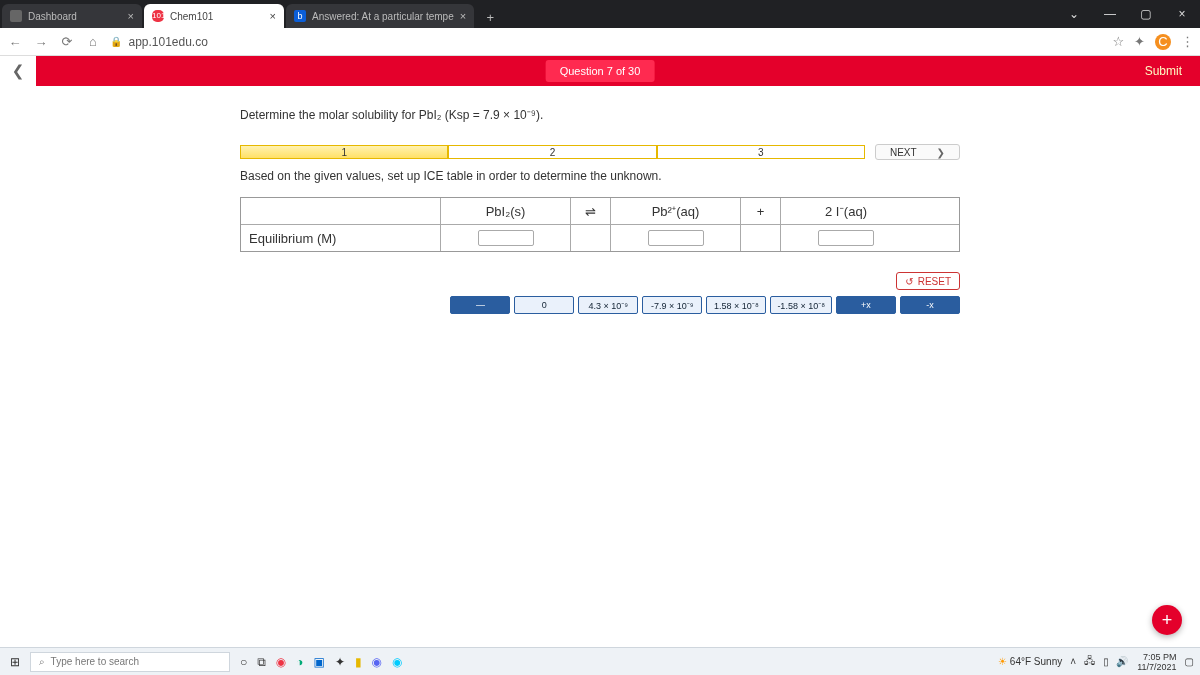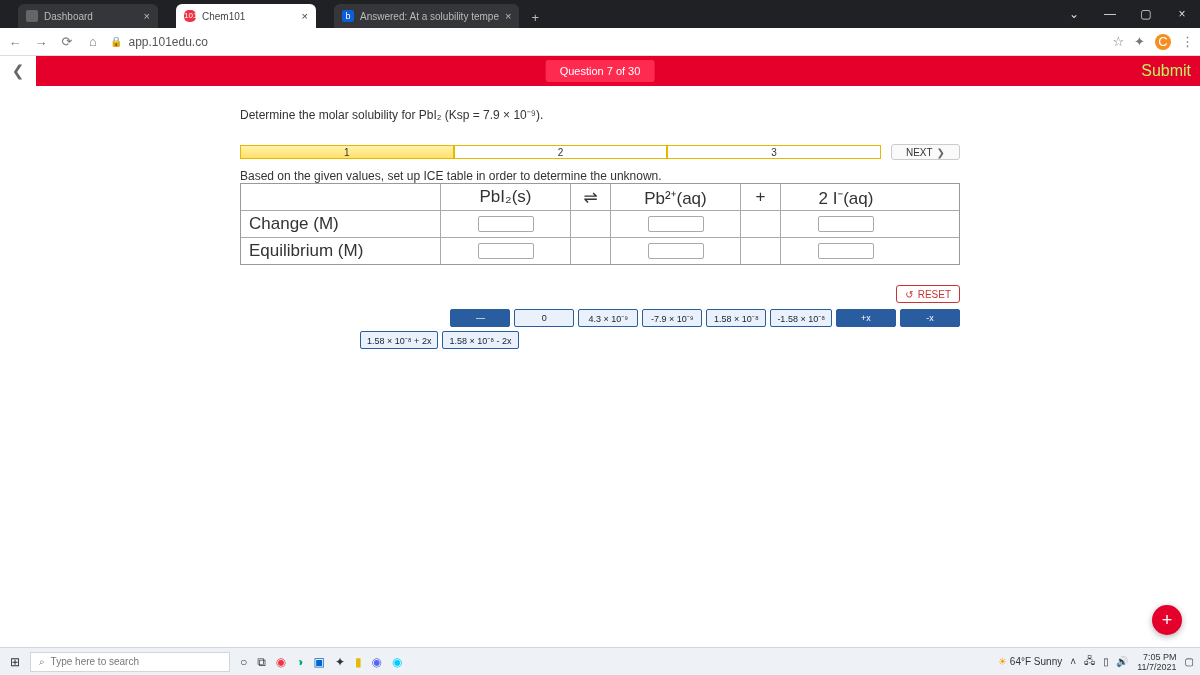--- a/index.html
+++ b/index.html
@@ -1,20 +1,20 @@
 <!DOCTYPE html>
 <html><head>
 <meta charset="utf-8">
 <style>
 *{box-sizing:border-box;margin:0;padding:0;font-family:"Segoe UI",Arial,sans-serif}
 body{width:1200px;height:675px;overflow:hidden;background:#fff;position:relative}
 
 
 .tabbar{height:28px;background:#202124;display:flex;align-items:flex-end;color:#bbb;font-size:10px}
-.tab{height:24px;background:#35363a;border-radius:6px 6px 0 0;display:flex;align-items:center;padding:0 8px;margin-left:18px;gap:6px;min-width:140px}
+.tab{height:24px;background:#35363a;border-radius:6px 6px 0 0;display:flex;align-items:center;padding:0 8px;margin-left:2px;gap:6px;min-width:140px}
 .tab.active{background:#fff;color:#444}
 .tab .close{margin-left:auto;font-size:11px}
 .tab .fav{width:12px;height:12px;border-radius:2px;display:inline-block;background:#666}
 .tab.chem .fav{background:#e34;border-radius:5px;color:#fff;font-size:8px;text-align:center;line-height:12px}
 .tab.bartleby .fav{background:#0b5ed7;color:#fff;font-size:9px;text-align:center;line-height:12px}
 .newtab{width:20px;height:20px;color:#bbb;text-align:center;line-height:20px;font-size:13px;margin-left:6px}
 .win-controls{margin-left:auto;display:flex}
 .win-controls span{width:36px;text-align:center;color:#ddd;font-size:12px;line-height:28px}
 
 .addr{height:28px;background:#fff;border-bottom:1px solid #ddd;display:flex;align-items:center;padding:0 6px;gap:8px;font-size:12px;color:#555}
@@ -22,37 +22,37 @@
 .addr .url{flex:0 0 auto;display:flex;align-items:center;gap:6px}
 .addr .lock{font-size:10px;color:#777}
 .addr-right{margin-left:auto;display:flex;gap:10px;color:#777}
 .addr-right span{font-size:13px}
 .circ-c{width:16px;height:16px;border-radius:50%;background:#f58f1f;color:#fff;font-size:10px;line-height:16px;text-align:center}
 
 
 .banner{height:30px;background:#e4002b;display:flex;align-items:center;position:relative}
 .banner .back-chev{width:36px;height:30px;background:#fff;color:#666;text-align:center;line-height:30px;font-size:15px}
 .banner .q-pill{position:absolute;left:50%;transform:translateX(-50%);background:#ff2a50;height:22px;border-radius:3px;padding:0 14px;color:#fff;font-size:11px;line-height:22px}
-.banner .submit{position:absolute;right:9px;color:#bef264;font-size:16px}
+.banner .submit{position:absolute;right:18px;color:#fef9c3;font-size:12px}
 
 
 .content{padding:20px 240px 0;font-size:12px;color:#333}
 .prompt{margin-bottom:20px}
 .step-bar{display:flex;align-items:center;margin-bottom:8px;height:18px}
 .step-seg{flex:1;height:14px;border:1px solid #e6b800;display:flex;align-items:center;justify-content:center;font-size:10px;background:#fff}
 .step-seg.active{background:linear-gradient(#fff2b0,#ffe066)}
-.step-next{height:16px;border:1px solid #ccc;border-radius:3px;padding:0 14px;font-size:10px;margin-left:10px;display:flex;align-items:center;gap:4px;background:#fafafa}
+.step-next{height:16px;border:1px solid #ccc;border-radius:3px;padding:0 14px;font-size:10px;margin-left:10px;display:flex;align-items:center;gap:20px;background:#fafafa}
 .step-next .chev{font-size:10px;color:#666}
-.instr{}
+.instr{margin-bottom:14px}
 
 
 .ice{border:1px solid #999;width:720px}
 .ice-row{display:flex;border-bottom:1px solid #aaa}
 .ice-row:last-child{border-bottom:none}
-.ice-cell{border-right:1px solid #aaa;display:flex;align-items:center;justify-content:center;height:26px;font-size:17px}
+.ice-cell{border-right:1px solid #aaa;display:flex;align-items:center;justify-content:center;height:26px;font-size:13px}
 .ice-cell:last-child{border-right:none}
 .c-lbl{width:200px;justify-content:flex-start;padding-left:8px}
 .c-col{width:130px}
 .c-op{width:40px}
 .slot{width:56px;height:16px;border:1px solid #aaa;border-radius:2px;background:#fff}
 
 
 .ans-wrap{width:720px;margin-top:20px}
 .reset-row{display:flex;justify-content:flex-end;margin-bottom:6px}
 .reset-btn{border:1px solid #c33;color:#c33;background:#fff;font-size:10px;height:18px;padding:0 8px;border-radius:3px;display:flex;align-items:center;gap:4px}
@@ -81,21 +81,21 @@
     <span>Dashboard</span>
     <span class="close">×</span>
   </div>
   <div class="tab chem active">
     <span class="fav">101</span>
     <span>Chem101</span>
     <span class="close">×</span>
   </div>
   <div class="tab bartleby">
     <span class="fav">b</span>
-    <span>Answered: At a solubility tempe</span>
+    <span>Answered: At a particular tempe</span>
     <span class="close">×</span>
   </div>
   <div class="newtab">+</div>
   <div class="win-controls">
     <span>⌄</span>
     <span>―</span>
     <span>▢</span>
     <span>×</span>
   </div>
 </div>
@@ -139,34 +139,20 @@
   <div class="instr">Based on the given values, set up ICE table in order to determine the unknown.</div>
 
   <div class="ice">
     <div class="ice-row">
       <div class="ice-cell c-lbl"></div>
       <div class="ice-cell c-col">PbI₂(s)</div>
       <div class="ice-cell c-op">⇌</div>
       <div class="ice-cell c-col">Pb²⁺(aq)</div>
       <div class="ice-cell c-op">+</div>
       <div class="ice-cell c-col">2 I⁻(aq)</div>
-    </div>
-    <div class="ice-row">
-      <div class="ice-cell c-lbl">Change (M)</div>
-      <div class="ice-cell c-col">
-          <div class="slot"></div>
-        </div>
-      <div class="ice-cell c-op"></div>
-      <div class="ice-cell c-col">
-          <div class="slot"></div>
-        </div>
-      <div class="ice-cell c-op"></div>
-      <div class="ice-cell c-col">
-          <div class="slot"></div>
-        </div>
     </div>
     <div class="ice-row">
       <div class="ice-cell c-lbl">Equilibrium (M)</div>
       <div class="ice-cell c-col">
           <div class="slot"></div>
         </div>
       <div class="ice-cell c-op"></div>
       <div class="ice-cell c-col">
           <div class="slot"></div>
         </div>
@@ -187,24 +173,20 @@
     <div class="tiles">
       <div class="tile sel">—</div>
       <div class="tile">0</div>
       <div class="tile">4.3 × 10⁻⁹</div>
       <div class="tile">-7.9 × 10⁻⁹</div>
       <div class="tile">1.58 × 10⁻⁸</div>
       <div class="tile">-1.58 × 10⁻⁸</div>
       <div class="tile sel">+x</div>
       <div class="tile sel">-x</div>
     </div>
-    <div class="tiles" style="margin-top:4px;justify-content:flex-start;margin-left:120px">
-      <div class="tile">1.58 × 10⁻⁸ + 2x</div>
-      <div class="tile">1.58 × 10⁻⁸ - 2x</div>
-    </div>
   </div>
 </div>
 
 <div class="fab">+</div>
 
 <div class="taskbar">
   <div class="start">⊞</div>
   <div class="search">
     <span>⌕</span>
     <span>Type here to search</span>

